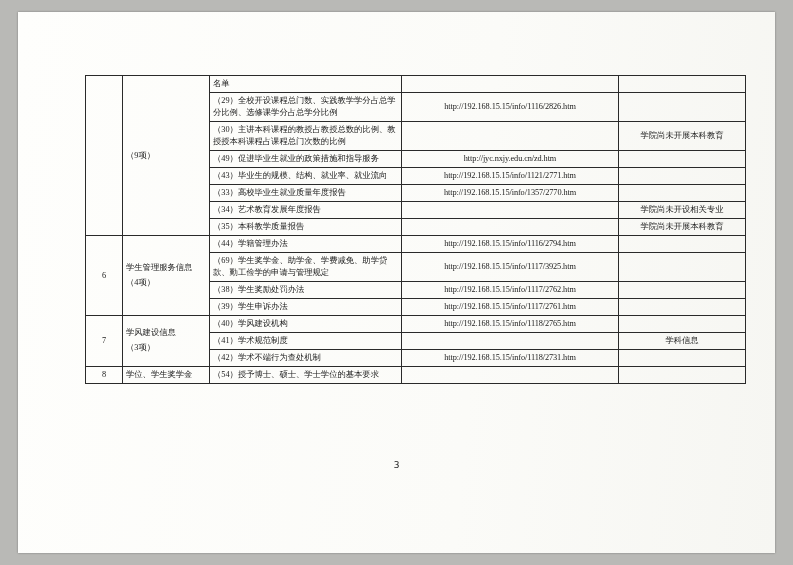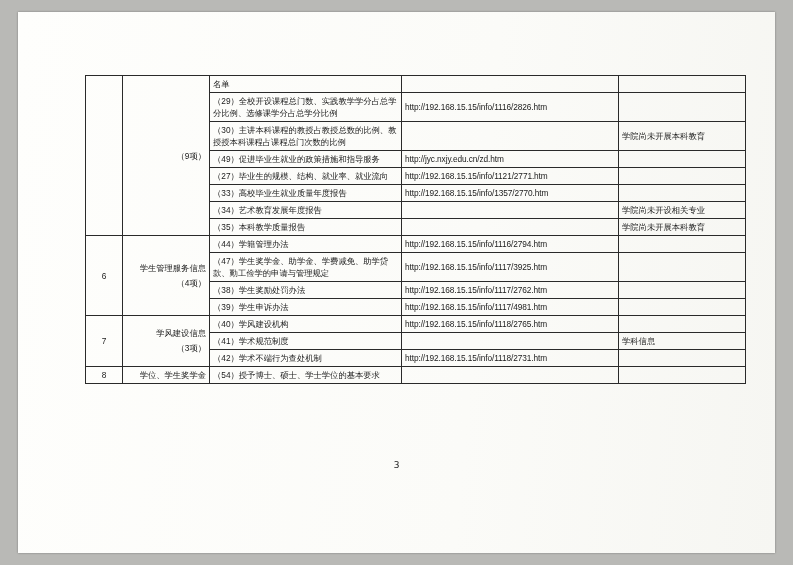--- a/index.html
+++ b/index.html
@@ -31,55 +31,55 @@
     position: absolute;
     left: 67px;
     top: 63px;
     width: 625px;
     border-collapse: collapse;
     table-layout: fixed;
     background: transparent;
   }
   table.doc-table td {
     border: 1px solid #2a2a2a;
-    font-family: Liberation Sans, sans-serif;
+    font-family: Liberation Serif, serif;
     font-size: 8.3px;
     line-height: 1.45;
     color: #1a1a1a;
     padding: 2px 3px 2px 3px;
     vertical-align: middle;
     word-break: break-all;
   }
   td.col-num {
     width: 30px;
     text-align: center;
     vertical-align: middle;
   }
   td.col-cat {
     width: 80px;
-    text-align: right;
+    text-align: left;
     vertical-align: middle;
     line-height: 1.7;
   }
   td.col-item {
     width: 185px;
     text-align: left;
   }
   td.col-url {
     width: 210px;
-    text-align: left;
+    text-align: center;
     font-family: "DejaVu Sans Mono", monospace;
     font-size: 7.6px;
     letter-spacing: -0.1px;
     padding-left: 5px;
     color: #161616;
   }
   td.col-note {
     width: 120px;
-    text-align: left;
+    text-align: center;
     font-size: 8.3px;
     padding-left: 3px;
     line-height: 1.45;
     margin-left: 24px;
   }
   .cat-wrap {
     display: block;
     line-height: 1.8;
   }
   .page-number {
@@ -122,21 +122,21 @@
         <td class="col-note">学院尚未开展本科教育</td>
       </tr>
 
       <tr>
         <td class="col-item">（49）促进毕业生就业的政策措施和指导服务</td>
         <td class="col-url">http://jyc.nxjy.edu.cn/zd.htm</td>
         <td class="col-note"></td>
       </tr>
 
       <tr>
-        <td class="col-item">（27）毕业生的规模、结构、就业率、就业流向</td>
+        <td class="col-item">（43）毕业生的规模、结构、就业率、就业流向</td>
         <td class="col-url">http://192.168.15.15/info/1121/2771.htm</td>
         <td class="col-note"></td>
       </tr>
 
       <tr>
         <td class="col-item">（33）高校毕业生就业质量年度报告</td>
         <td class="col-url">http://192.168.15.15/info/1357/2770.htm</td>
         <td class="col-note"></td>
       </tr>
 
@@ -158,34 +158,34 @@
             <span class="cat-wrap">学生管理服务信息</span>
             <span class="cat-wrap"></span>
             <span class="cat-wrap">（4项）</span>
           </td>
         <td class="col-item">（44）学籍管理办法</td>
         <td class="col-url">http://192.168.15.15/info/1116/2794.htm</td>
         <td class="col-note"></td>
       </tr>
 
       <tr>
-        <td class="col-item">（47）学生奖学金、助学金、学费减免、助学贷款、勤工俭学的申请与管理规定</td>
+        <td class="col-item">（69）学生奖学金、助学金、学费减免、助学贷款、勤工俭学的申请与管理规定</td>
         <td class="col-url">http://192.168.15.15/info/1117/3925.htm</td>
         <td class="col-note"></td>
       </tr>
 
       <tr>
         <td class="col-item">（38）学生奖励处罚办法</td>
         <td class="col-url">http://192.168.15.15/info/1117/2762.htm</td>
         <td class="col-note"></td>
       </tr>
 
       <tr>
         <td class="col-item">（39）学生申诉办法</td>
-        <td class="col-url">http://192.168.15.15/info/1117/4981.htm</td>
+        <td class="col-url">http://192.168.15.15/info/1117/2761.htm</td>
         <td class="col-note"></td>
       </tr>
 
       <tr>
         <td class="col-num" rowspan="3">7</td>
         <td class="col-cat" rowspan="3">
             <span class="cat-wrap">学风建设信息</span>
             <span class="cat-wrap"></span>
             <span class="cat-wrap">（3项）</span>
           </td>

